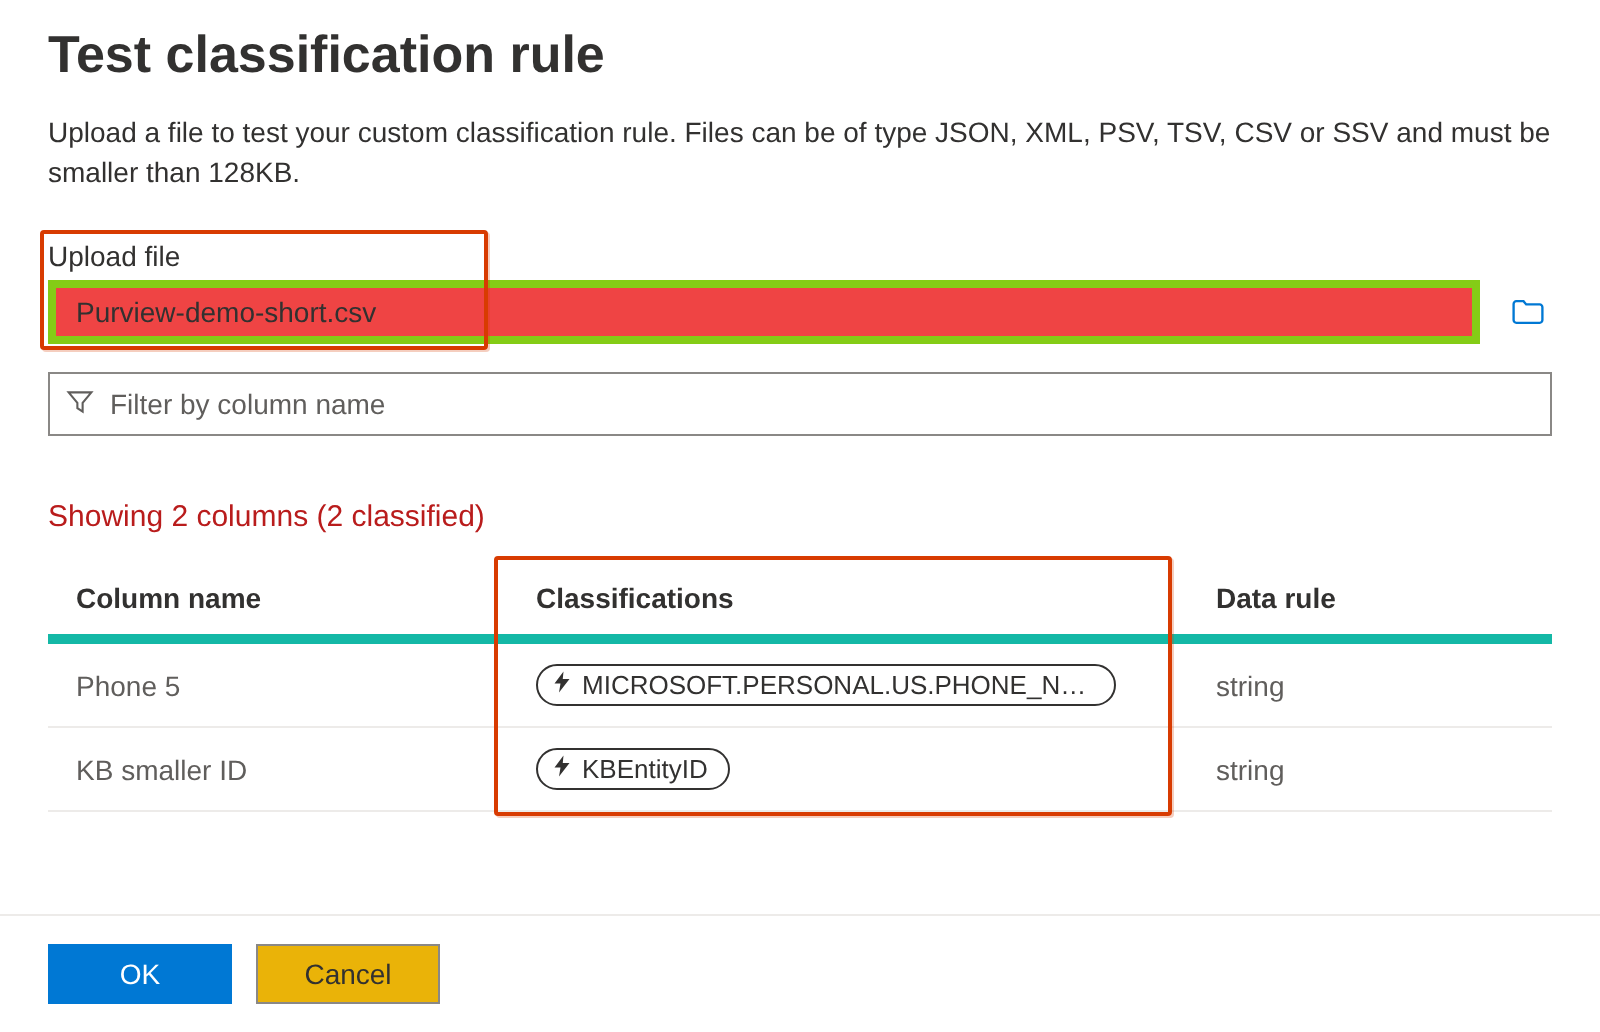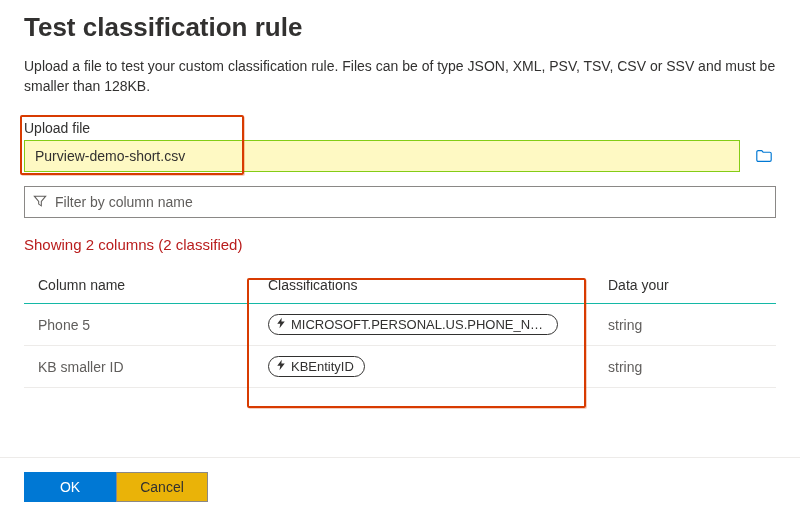--- a/index.html
+++ b/index.html
@@ -37,38 +37,38 @@
       padding-top: 4px;
     }
     .upload-row {
       display: flex;
       align-items: center;
       gap: 12px;
     }
     .text-input {
       flex: 1;
       height: 32px;
-      border: 1px solid #84cc16;
+      border: 4px solid #84cc16;
       padding: 0 10px;
       font-size: 14px;
       font-family: inherit;
       color: #323130;
-      background: #fef9c3;
+      background: #ef4444;
     }
     .folder-icon-btn {
       width: 24px;
       height: 24px;
       display: flex;
       align-items: center;
       justify-content: center;
       color: #0078d4;
       cursor: pointer;
     }
     .filter-row {
-      margin-bottom: 18px;
+      margin-bottom: 32px;
     }
     .filter-box {
       display: flex;
       align-items: center;
       height: 32px;
       border: 1px solid #8a8886;
       padding: 0 8px;
       gap: 8px;
     }
     .filter-box input {
@@ -86,25 +86,25 @@
       font-size: 15px;
       color: #b91c1c;
       margin-bottom: 14px;
     }
     .table {
       width: 100%;
       border-collapse: collapse;
     }
     .table th {
       text-align: left;
-      font-weight: 400;
+      font-weight: 700;
       font-size: 14px;
       color: #323130;
       padding: 10px 14px;
-      border-bottom: 1px solid #14b8a6;
+      border-bottom: 5px solid #14b8a6;
     }
     .table td {
       padding: 10px 14px;
       border-bottom: 1px solid #edebe9;
       font-size: 14px;
       color: #605e5c;
       vertical-align: middle;
     }
     .col-name { width: 230px; }
     .col-class { width: 340px; }
@@ -132,20 +132,21 @@
       right: 0;
       bottom: 58px;
       height: 1px;
       background: #edebe9;
     }
     .footer {
       position: absolute;
       left: 24px;
       bottom: 14px;
       display: flex;
+      gap: 12px;
     }
     .btn {
       min-width: 92px;
       height: 30px;
       font-size: 14px;
       font-family: inherit;
       border: 1px solid #8a8886;
       background: #eab308;
       color: #323130;
       cursor: pointer;
@@ -196,21 +197,21 @@
   </div>
 </div>
 
 <p class="showing-text">Showing 2 columns (2 classified)</p>
 
 <table class="table">
   <thead>
     <tr>
       <th class="col-name">Column name</th>
       <th class="col-class">Classifications</th>
-      <th class="col-type">Data your</th>
+      <th class="col-type">Data rule</th>
     </tr>
   </thead>
   <tbody>
     <tr>
       <td>Phone 5</td>
       <td>
         <span class="chip">
           <span class="bolt">
             <svg width="12" height="12" viewBox="0 0 16 16" fill="#323130">
                 <path d="M9 1 L3 9 H7 L6 15 L13 6 H8.5 Z"></path>

